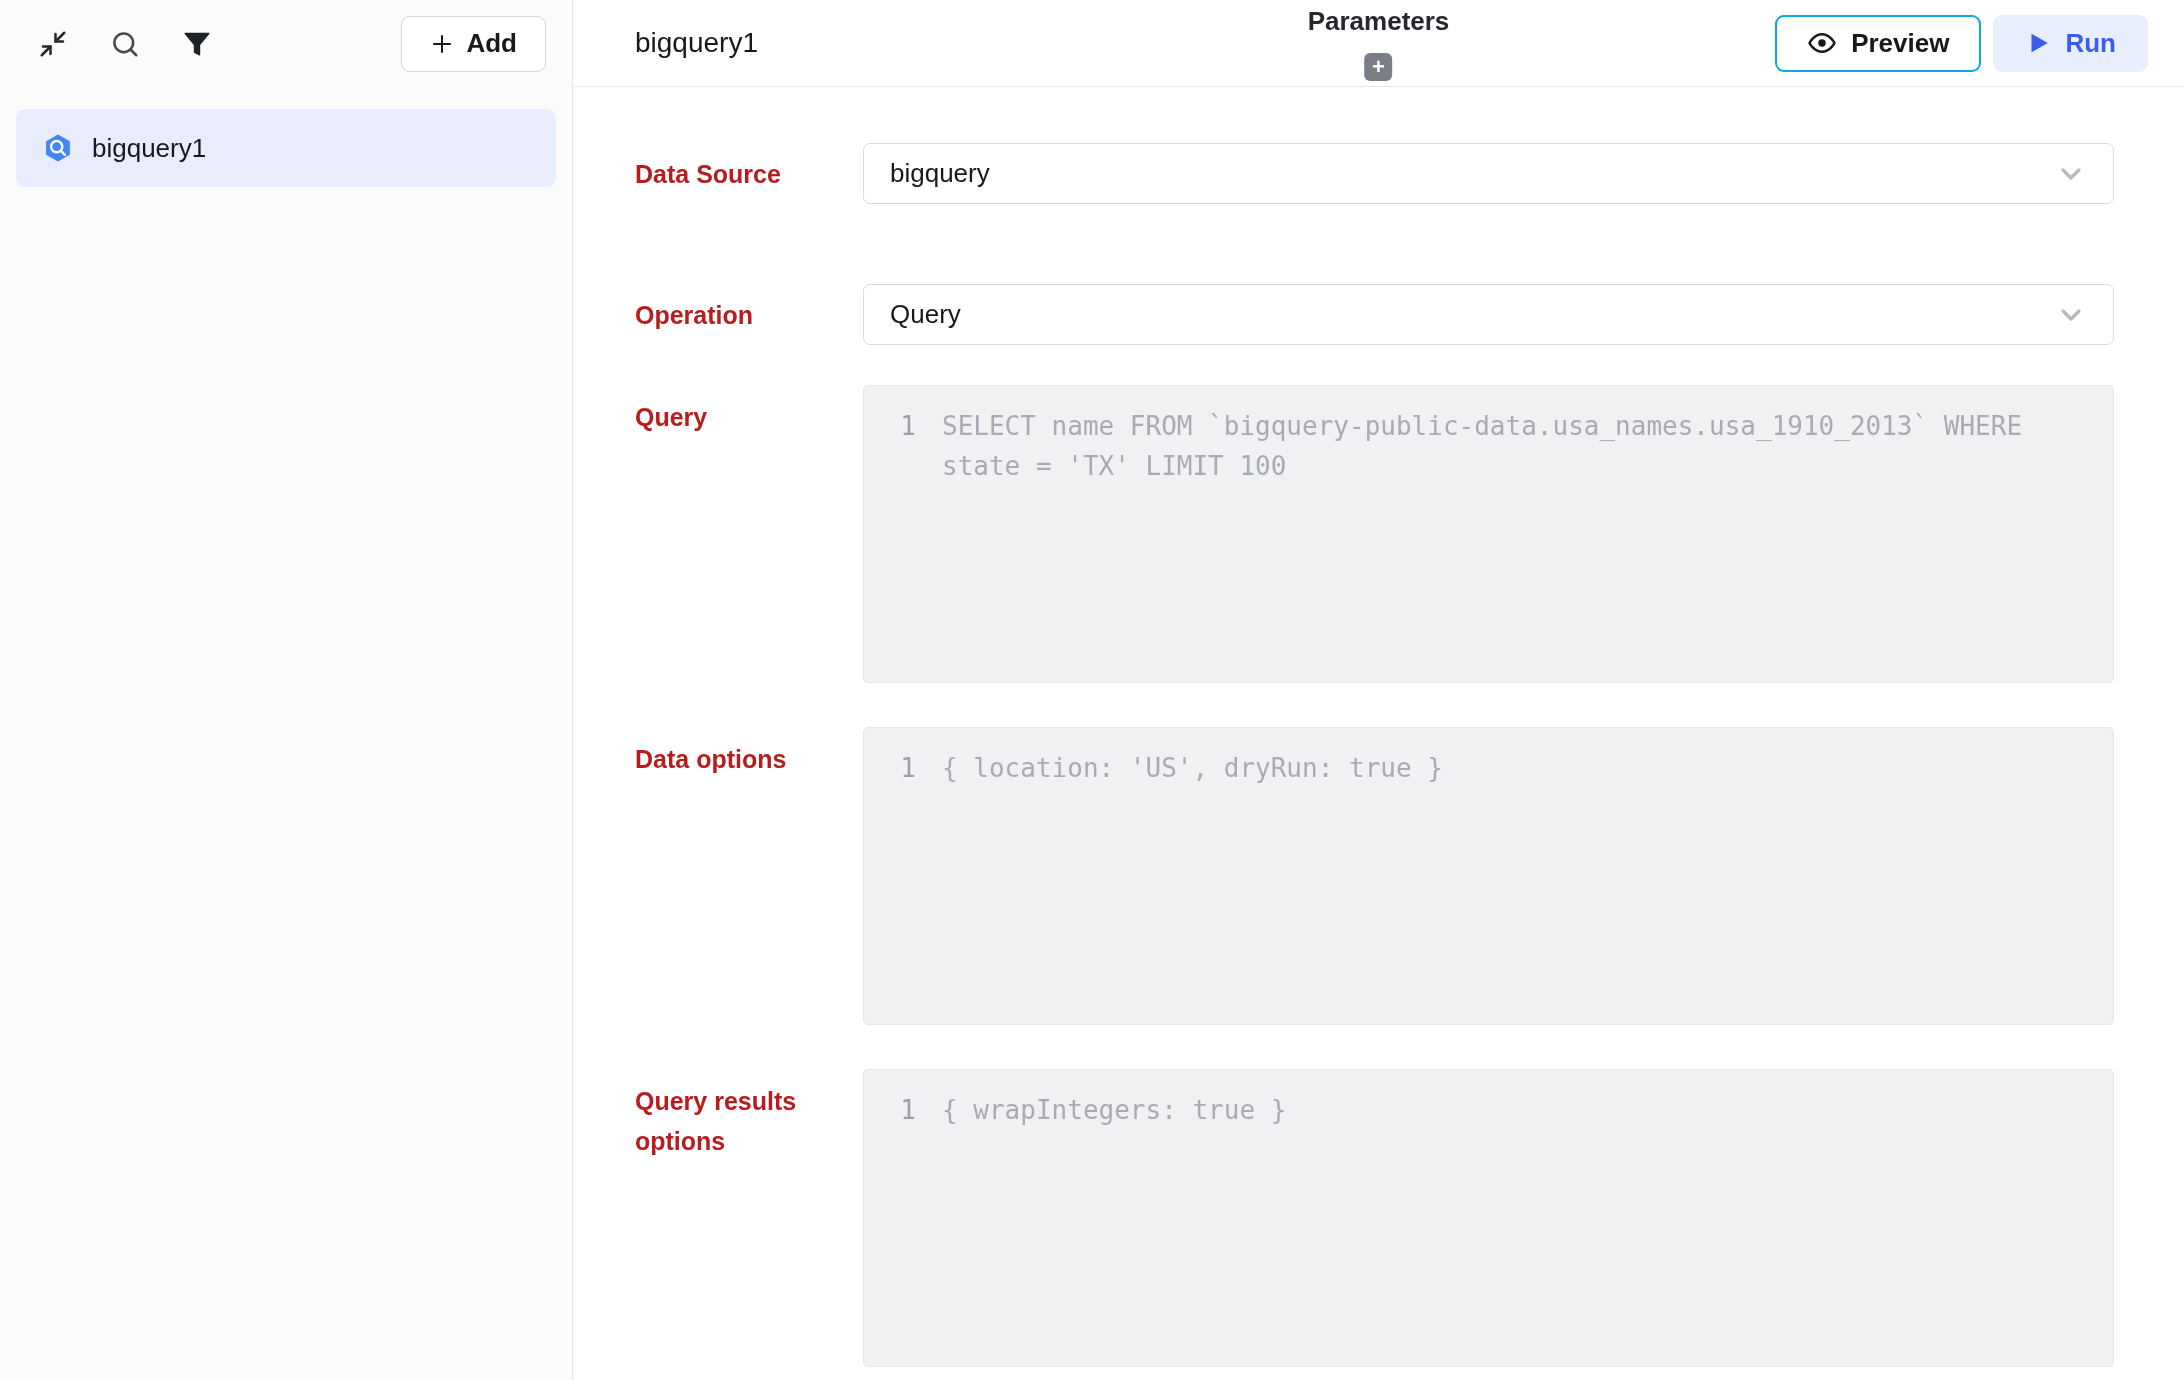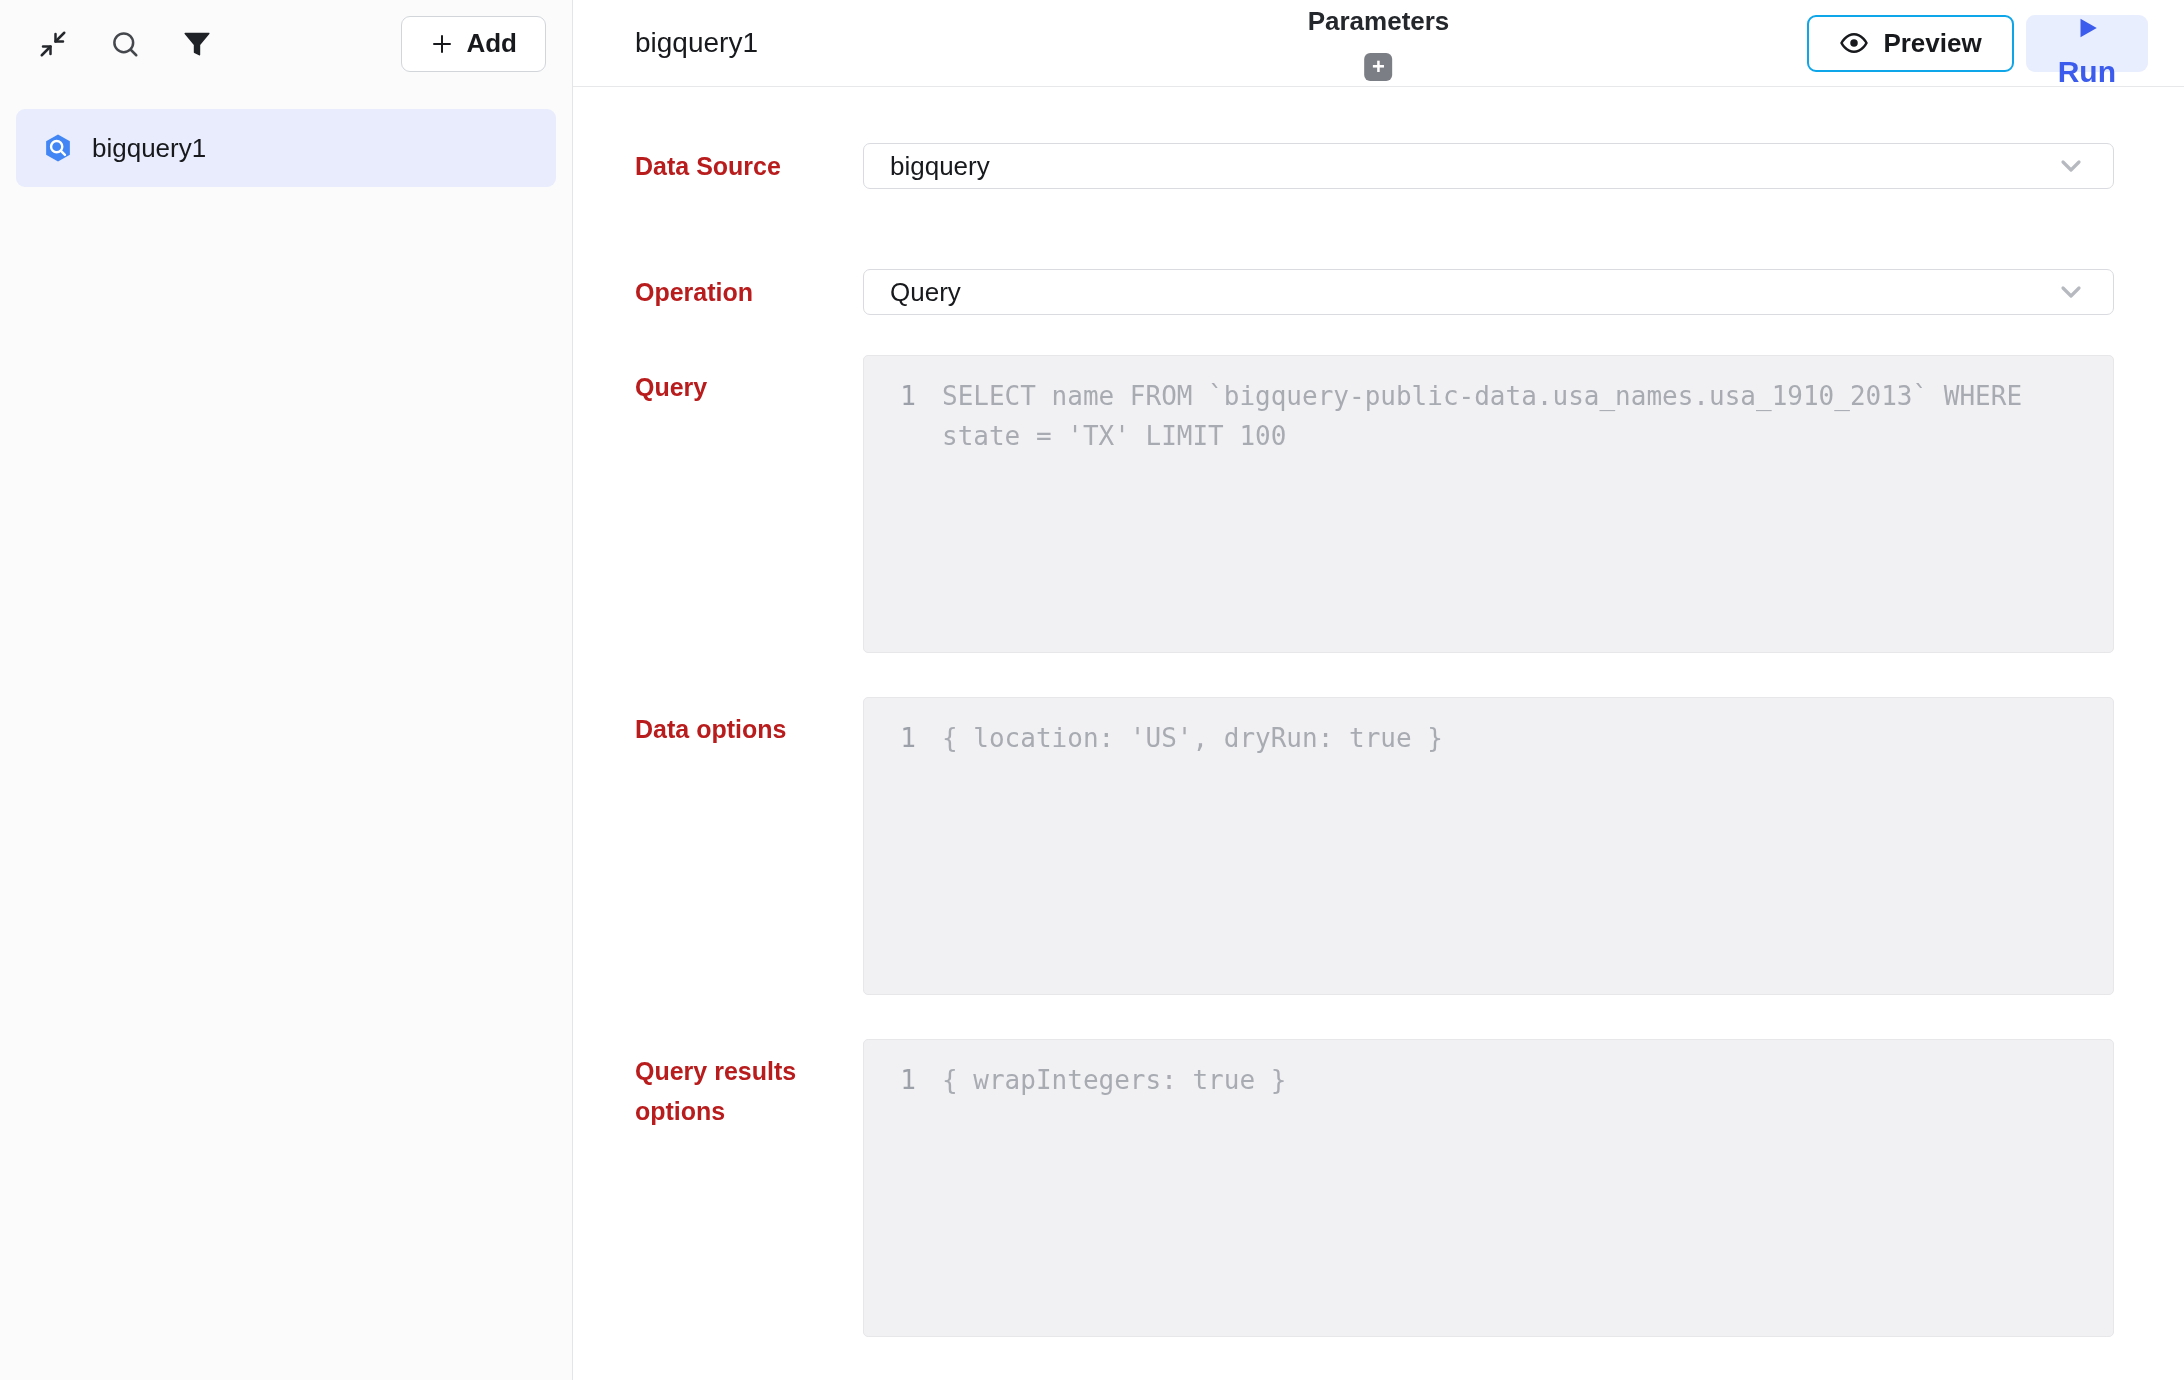--- a/index.html
+++ b/index.html
@@ -107,23 +107,22 @@
     font-size: 26px; font-weight: 600; color: #17191c;
     cursor: pointer;
   }
   .run-btn {
     height: 57px;
     padding: 0 32px;
     background: #e9eefe;
     border: none;
     border-radius: 9px;
     display: flex; align-items: center; gap: 14px;
-    font-size: 30px; font-weight: 600; color: #3c5ced;
-    cursor: pointer;
-    flex-direction: column;
+    font-size: 26px; font-weight: 600; color: #3c5ced;
+    cursor: pointer;
   }
 
   
   .content {
     flex: 1;
     overflow: hidden;
     padding: 56px 70px 0 62px;
   }
   .field-row { display: flex; }
   .field-row.center { align-items: center; }
@@ -134,21 +133,21 @@
     padding-right: 24px;
     font-size: 25px;
     font-weight: 600;
     color: #b91c1c;
     line-height: 1.6;
   }
   .field-row.top .field-label { padding-top: 12px; }
 
   .select-box {
     flex: 1;
-    height: 46px;
+    height: 61px;
     border: 1px solid #d9dbe0;
     border-radius: 7px;
     background: #ffffff;
     display: flex;
     align-items: center;
     padding: 0 26px;
     font-size: 26px;
     color: #17191c;
     cursor: pointer;
   }

